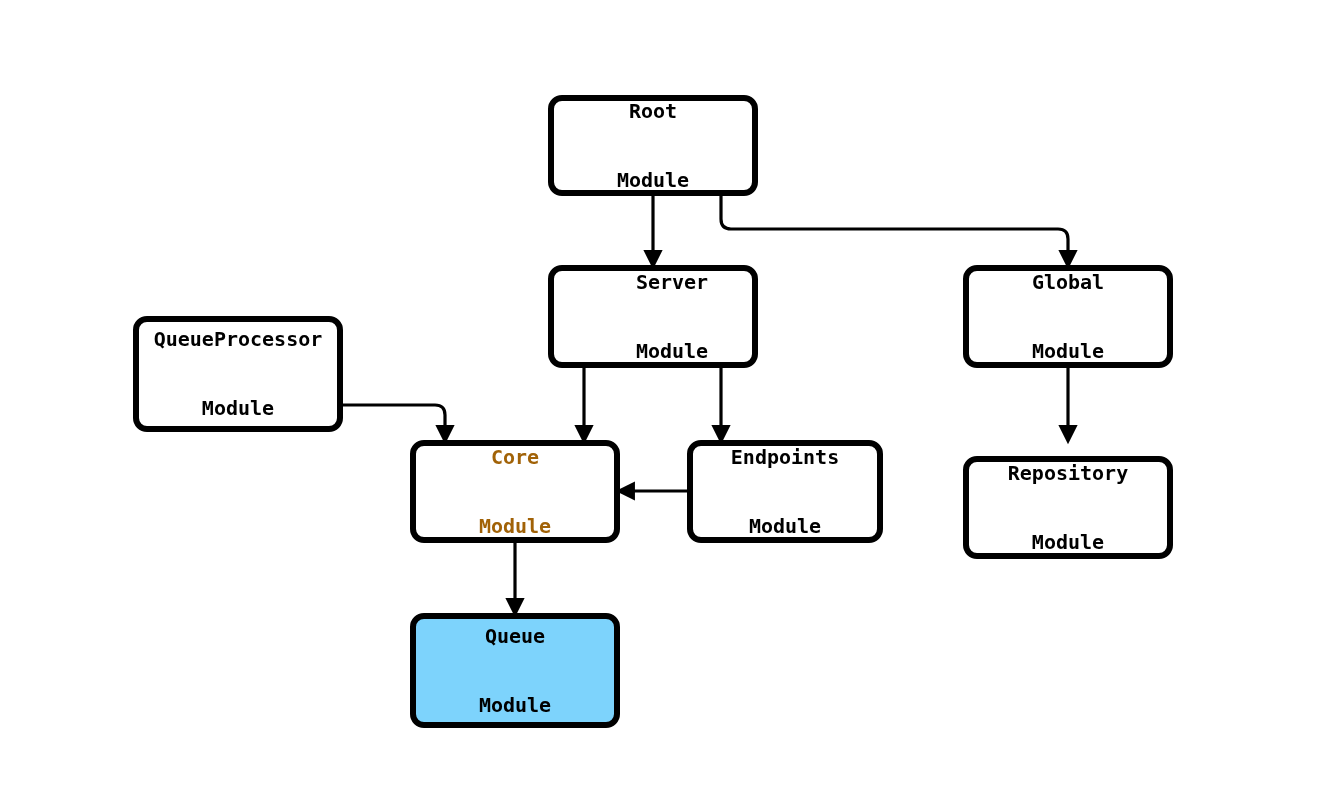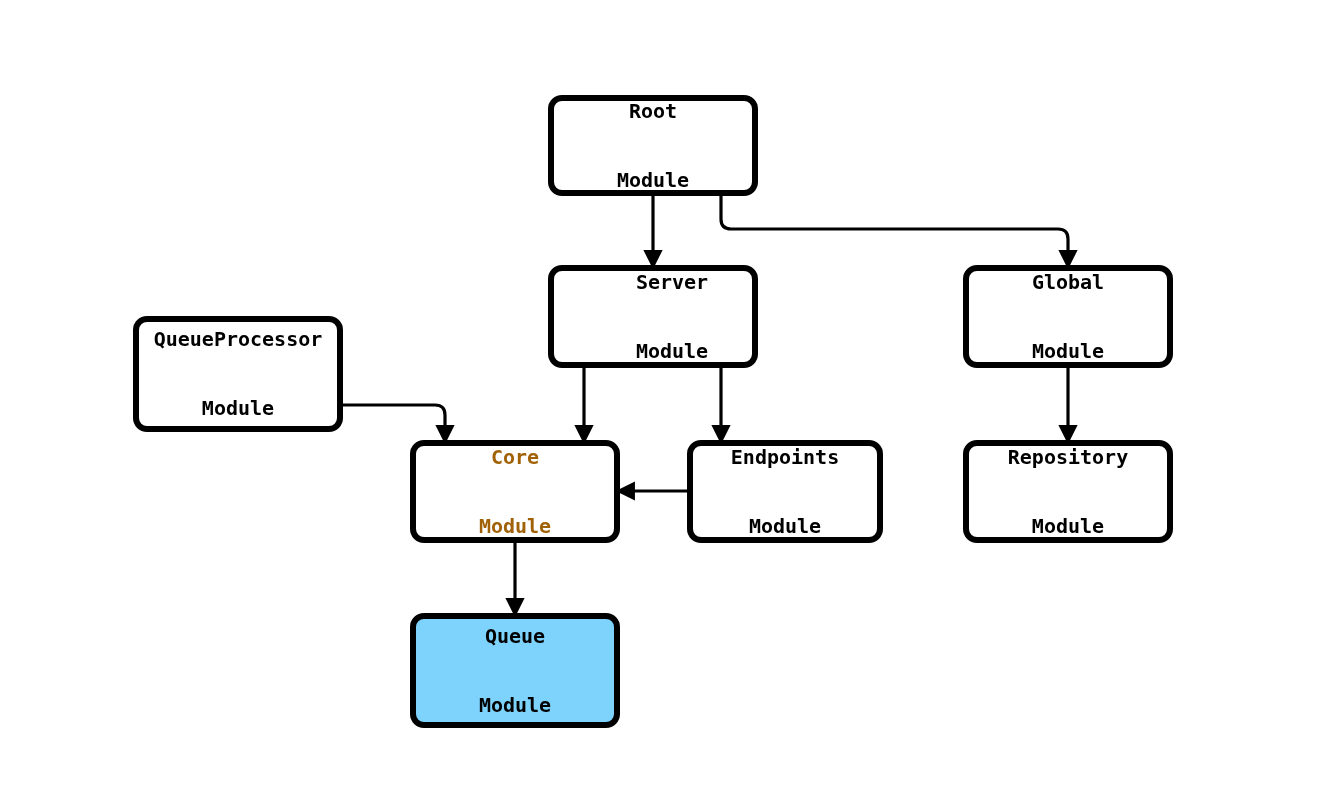--- a/index.html
+++ b/index.html
@@ -111,21 +111,21 @@
     </span>
   </div>
 
   <div class="node" style="left: 687px; top: 440px; width: 196px; height: 103px; background: rgb(255, 255, 255); border-color: rgb(0, 0, 0);">
     <span class="node-label" style="color: rgb(0, 0, 0);">
       <span class="node-line">Endpoints</span>
       <span class="node-line">Module</span>
     </span>
   </div>
 
-  <div class="node" style="left: 963px; top: 440px; width: 210px; height: 103px; background: rgb(255, 255, 255); border-color: rgb(0, 0, 0);">
+  <div class="node" style="left: 963px; top: 456px; width: 210px; height: 103px; background: rgb(255, 255, 255); border-color: rgb(0, 0, 0);">
     <span class="node-label" style="color: rgb(0, 0, 0);">
       <span class="node-line">Repository</span>
       <span class="node-line">Module</span>
     </span>
   </div>
 
   <div class="node" style="left: 410px; top: 613px; width: 210px; height: 115px; background: #7dd3fc; border-color: rgb(0, 0, 0);">
     <span class="node-label" style="color: rgb(0, 0, 0);">
       <span class="node-line">Queue</span>
       <span class="node-line">Module</span>

